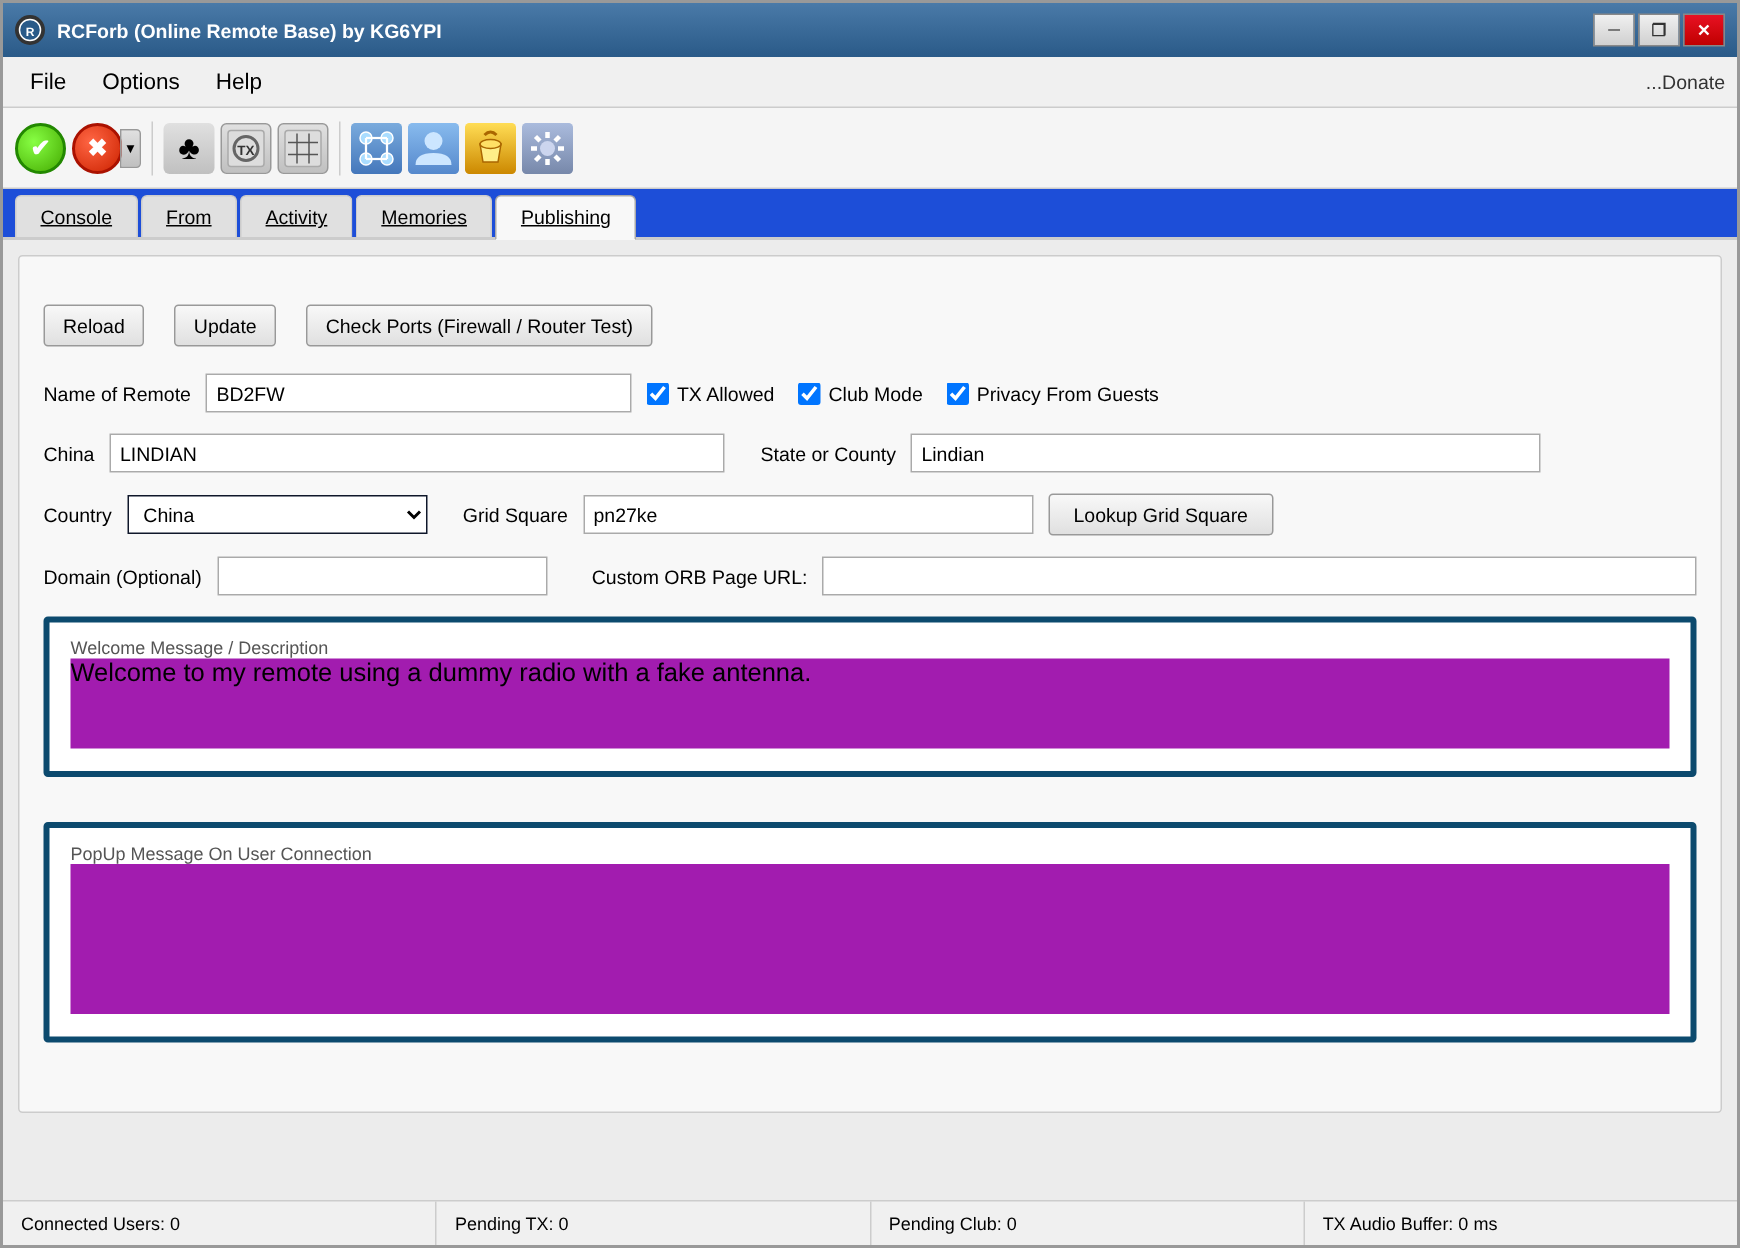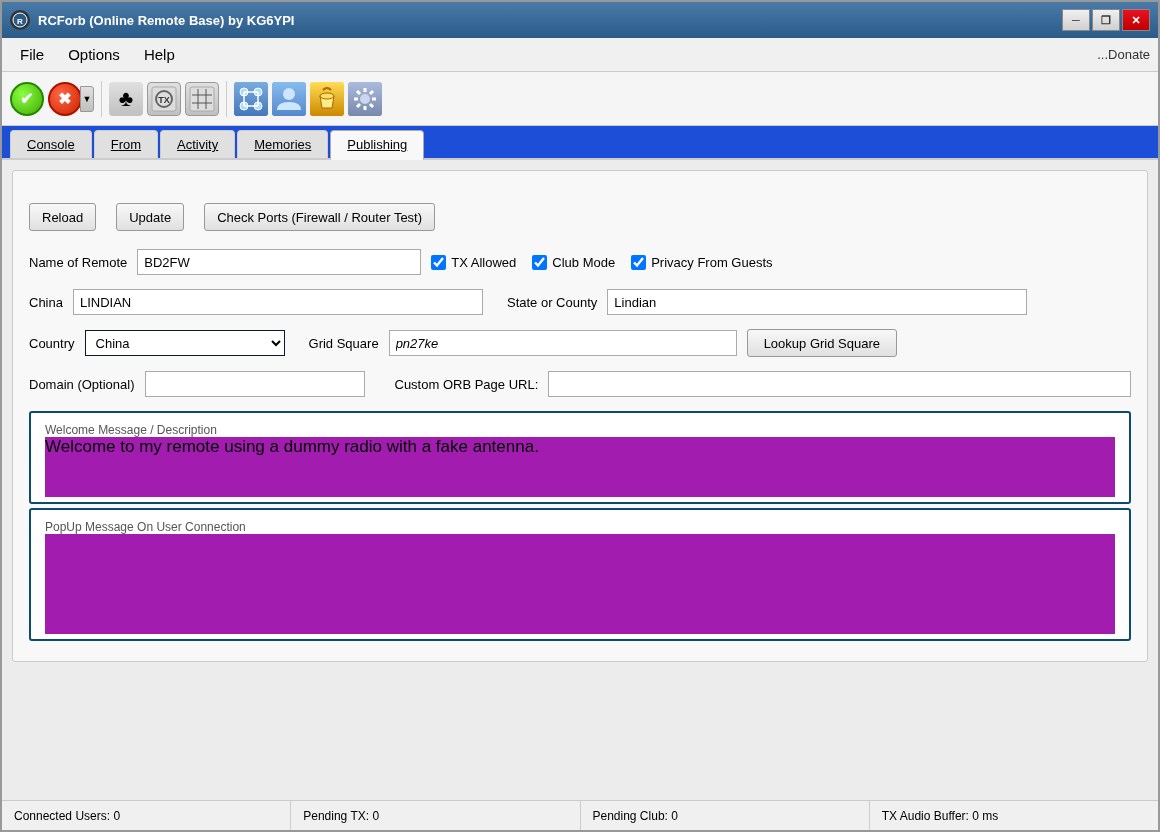--- a/index.html
+++ b/index.html
@@ -209,24 +209,24 @@
     .lookup-btn {
       padding: 4px 16px;
       border: 1px solid #999;
       background: linear-gradient(to bottom, #f8f8f8, #e0e0e0);
       cursor: pointer;
       font-size: 13px;
       height: 28px;
       border-radius: 3px;
     }
     .fieldset-group {
-      border: 2px solid #0c4a6e;
+      border: 4px solid #0c4a6e;
       border-radius: 3px;
-      padding: 10px 14px 2px;
-      margin-bottom: 4px;
+      padding: 10px 14px 12px;
+      margin-bottom: 30px;
       background: white;
     }
     .fieldset-legend {
       font-size: 12px;
       color: #555;
       padding: 0 4px;
       margin-left: -4px;
     }
     .textarea-field {
       width: 100%;
@@ -539,21 +539,21 @@
         <select class="country-select">
           <option>China</option>
           <option>Afghanistan</option>
           <option>Albania</option>
           <option>France</option>
           <option>Germany</option>
           <option>Japan</option>
           <option>United States</option>
         </select>
         <span class="form-label" style="margin-left:14px;">Grid Square</span>
-        <input type="text" class="form-input" style="width: 348px; font-style: italic;" value="pn27ke">
+        <input type="text" class="form-input" style="width: 300px;" value="pn27ke">
         <button class="lookup-btn">Lookup Grid Square</button>
       </div>
 
       <div class="form-row">
         <span class="form-label">Domain (Optional)</span>
         <input type="text" class="form-input" style="width: 220px;" value="">
         <span class="form-label" style="margin-left:20px;">Custom ORB Page URL:</span>
         <input type="text" class="form-input" style="flex: 1 1 0%;" value="">
       </div>
 

